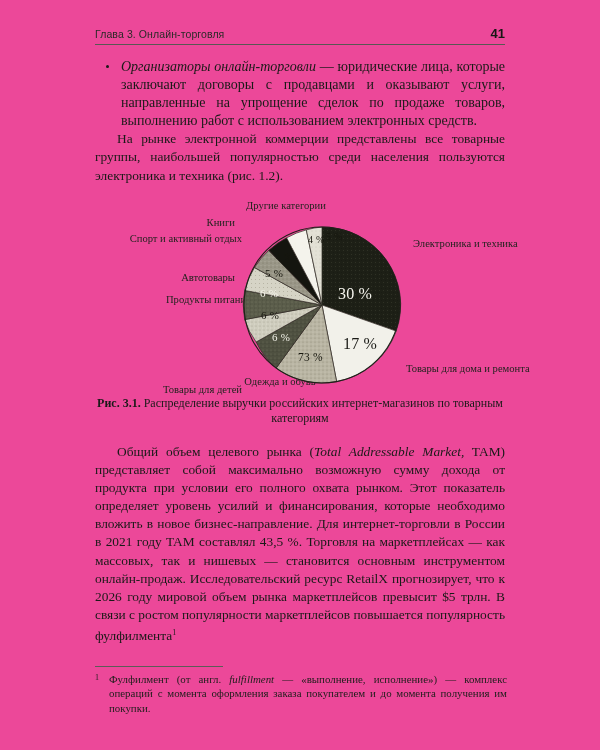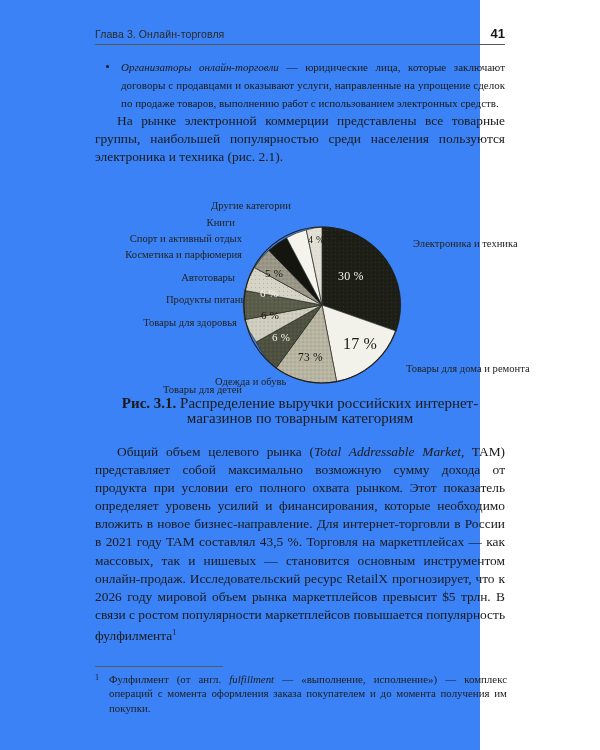--- a/index.html
+++ b/index.html
@@ -11,23 +11,23 @@
     width: 600px;
     height: 750px;
     overflow: hidden;
     font-family: "Liberation Serif", serif;
     color: #1a1a18;
     position: relative;
   }
   .page {
     position: absolute;
     left: 0; top: 0;
-    width: 480px;
+    width: 600px;
     height: 750px;
-    background: #3b82f6;
+    background: #ec4899;
   }
 
   
   .runhead {
     position: absolute;
     left: 95px;
     top: 26px;
     width: 410px;
     display: flex;
     align-items: baseline;
@@ -78,21 +78,21 @@
     position: absolute;
     left: 11px;
     top: 7px;
     width: 3.4px;
     height: 3.4px;
     border-radius: 50%;
     background: #1a1a18;
   }
   p.bullet-text {
     margin: 0;
-    font-size: 11px;
+    font-size: 14px;
     line-height: 18.1px;
     text-align: justify;
     text-indent: 0;
   }
   .it { font-style: italic; }
 
   
   .figure {
     position: absolute;
     left: 95px;
@@ -124,30 +124,30 @@
   }
   .cat-label {
     position: absolute;
     font-family: "Liberation Serif", serif;
     font-size: 10.6px;
     color: #23231f;
     white-space: nowrap;
     line-height: 12.6px;
   }
   .cat-label.r { text-align: right; }
-  .cat-label.c { text-align: left; }
+  .cat-label.c { text-align: center; }
   .cat-label.l { text-align: right; }
 
   .caption {
     position: absolute;
     left: 0;
     top: 196px;
     width: 410px;
     text-align: center;
-    font-size: 15px;
+    font-size: 12px;
     line-height: 15.4px;
     color: #1a1a18;
   }
   .caption b { font-weight: bold; }
 
   
   .content2 {
     position: absolute;
     left: 95px;
     top: 443px;
@@ -193,33 +193,31 @@
     <span class="runhead-title">Глава 3. Онлайн-торговля</span>
     <span class="runhead-page">41</span>
   </div>
   <div class="runhead-rule"></div>
 
   <div class="content">
     <div class="bullet-block">
       <span class="bullet-dot"></span>
       <p class="bullet-text"><span class="it">Организаторы онлайн-торговли</span><span> — юридические лица, которые заключают договоры с продавцами и оказывают услуги, направленные на упрощение сделок по продаже товаров, выполнению работ с использованием электронных средств.</span></p>
     </div>
-    <p class="body">На рынке электронной коммерции представлены все товарные группы, наибольшей популярностью среди населения пользуются электроника и техника (рис. 2.1).</p>
+    <p class="body">На рынке электронной коммерции представлены все товарные группы, наибольшей популярностью среди населения пользуются электроника и техника (рис. 1.2).</p>
   </div>
 
   <div class="figure">
     <div class="chart-area">
 
       <div class="cat-label c" style="left:116px; top:0px; width:150px;">Другие категории</div>
       <div class="cat-label r" style="left:60px; top:17px; width:80px;">Книги</div>
       <div class="cat-label r" style="left:0px; top:33px; width:147px;">Спорт и активный отдых</div>
-      <div class="cat-label r" style="left:-13px; top:49px; width:160px;">Косметика и парфюмерия</div>
       <div class="cat-label r" style="left:20px; top:72px; width:120px;">Автотовары</div>
       <div class="cat-label r" style="left:21px; top:94px; width:135px;">Продукты питания</div>
-      <div class="cat-label r" style="left:-10px; top:117px; width:152px;">Товары для здоровья</div>
       <div class="cat-label r" style="left:10px; top:140px; width:137px;margin-top:44px;">Товары для детей</div>
       <div class="cat-label c" style="left:120px; top:176px; width:130px;">Одежда и обувь</div>
       <div class="cat-label l" style="left:318px; top:38px; width:95px;">
         <span>Электроника и техника</span>
       </div>
       <div class="cat-label l" style="left:311px; top:138px; width:100px;margin-top:25px;">
         <span>Товары для дома и ремонта</span>
       </div>
 
       <div class="pie-wrap">
@@ -283,21 +281,21 @@
 
           <path d="M80,80 L26.78,25.36 A78,78 0 0,1 44.61,12.83 Z" fill="#14150f" stroke="#2b2b22" stroke-width="0.7"></path>
 
           <path d="M80,80 L44.61,12.83 A78,78 0 0,1 64.31,4.87 Z" fill="#f4f3ec" stroke="#2b2b22" stroke-width="0.7"></path>
 
           <path d="M80,80 L64.31,4.87 A78,78 0 0,1 80,2 Z" fill="url(#speck5)" stroke="#2b2b22" stroke-width="0.7"></path>
 
           <circle cx="80" cy="80" r="78" fill="none" stroke="#1f1f19" stroke-width="1.1"></circle>
         </svg>
 
-        <span class="slice-label" style="left:96px; top:44px; color:#f6f5ee; font-size:12px;">30 %</span>
+        <span class="slice-label" style="left:96px; top:60px; color:#f6f5ee; font-size:16px;">30 %</span>
         <span class="slice-label" style="left:101px; top:110px; color:#1a1a16; font-size:16px;">17 %</span>
         <span class="slice-label" style="left:56px; top:126px; color:#17170f; font-size:11.5px;">73 %</span>
         <span class="slice-label" style="left:30px; top:106px; color:#f3f2e9;">6 %</span>
         <span class="slice-label" style="left:19px; top:84px; color:#17170f;">6 %</span>
         <span class="slice-label" style="left:18px; top:62px; color:#f3f2e9;">6 %</span>
         <span class="slice-label" style="left:23px; top:42px; color:#17170f;">5 %</span>
         <span class="slice-label" style="left:34px; top:26px; color:#17170f; font-size:10px;">4 %</span>
         <span class="slice-label" style="left:50px; top:15px; color:#f3f2e9; font-size:10px;">4 %</span>
         <span class="slice-label" style="left:66px; top:9px; color:#17170f; font-size:10px;">4 %</span>
         <span class="slice-label" style="left:84px; top:6px; color:#17170f; font-size:10px;">5 %</span>

